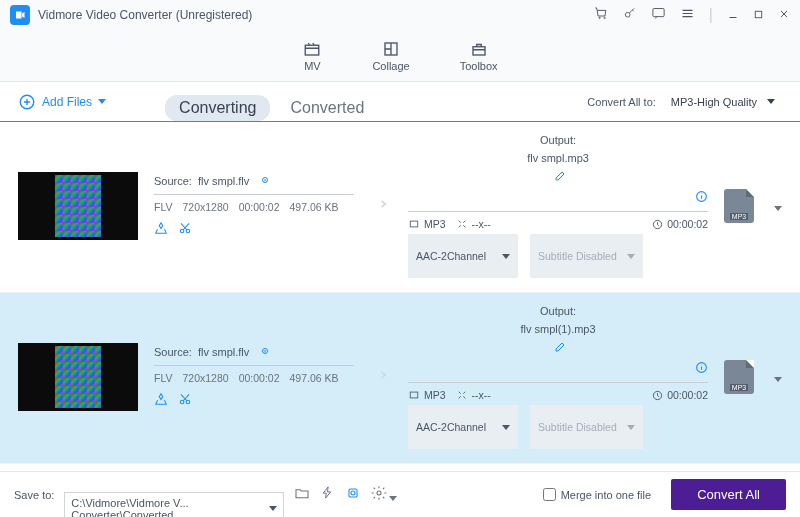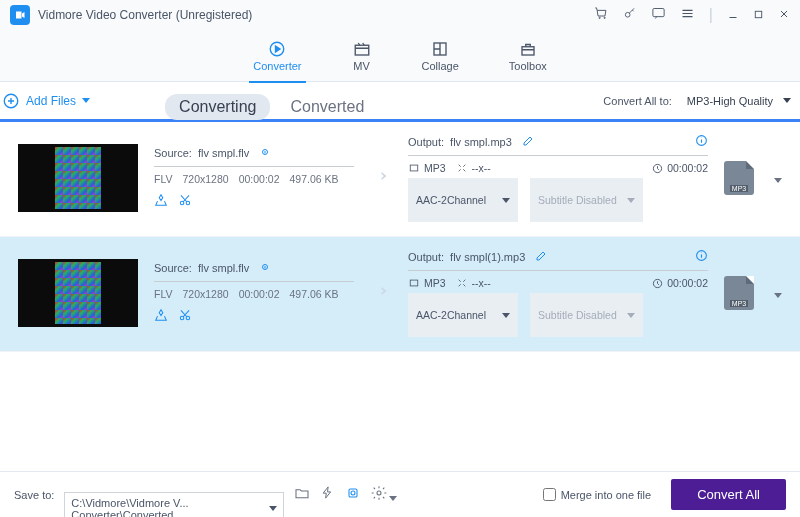--- a/index.html
+++ b/index.html
@@ -13,21 +13,21 @@
 .titlebar .sys span, .titlebar .sys svg { cursor: default; }
 
 
 .tabs { height: 52px; display: flex; align-items: center; justify-content: center; gap: 50px; background: #f8fafb; border-bottom: 1px solid #e2e8f0; }
 .tab { display: flex; flex-direction: column; align-items: center; gap: 2px; color: #4a5568; font-size: 11px; cursor: pointer; position: relative; padding: 4px 0; }
 .tab.active { color: #1f8ef1; }
 .tab.active::after { content: ""; position: absolute; bottom: -7px; left: -4px; right: -4px; height: 2px; background: #1f8ef1; }
 .tab svg { width: 20px; height: 18px; }
 
 
-.toolbar { height: 40px; display: flex; align-items: center; padding: 0 2px; border-bottom: 3px solid #3b82f6; }
+.toolbar { height: 40px; display: flex; align-items: center; padding: 0 18px; border-bottom: 1px solid #3b82f6; }
 .addfiles { display: flex; align-items: center; gap: 6px; color: #1f8ef1; font-size: 12px; cursor: pointer; }
 .addfiles svg { width: 18px; height: 18px; }
 .spacer { flex: 1; }
 .status-seg { display: flex; gap: 6px; align-items: center; margin-right: 30px; }
 .seg { font-size: 16px; color: #6b7280; padding: 4px 14px; border-radius: 12px; cursor: pointer; margin-top: 12px; }
 .seg.active { background: #e2e8f0; color: #374151; }
 .convert-all-to { font-size: 11px; color: #4a5568; margin-right: 8px; }
 .format-sel { display: flex; align-items: center; gap: 10px; font-size: 11px; color: #374151; border: 1px solid transparent; padding: 3px 6px; cursor: pointer; }
 
 
@@ -36,21 +36,21 @@
 .item.sel { background: #d4edf9; }
 .thumb { width: 120px; height: 68px; background: #0b0b0b; display: flex; align-items: center; justify-content: center; }
 .thumb-inner { width: 46px; height: 62px; background: linear-gradient(135deg,#c33,#3a6,#36c,#c3c); background-size: 8px 8px; filter: contrast(1.2); }
 .src { width: 200px; }
 .src .row { font-size: 11px; color: #4a5568; display: flex; align-items: center; gap: 6px; margin-bottom: 6px; }
 .src .underline { border-bottom: 1px solid #c8cdd4; padding-bottom: 6px; margin-bottom: 6px; }
 .src .meta { font-size: 10.5px; color: #6b7280; display: flex; gap: 10px; margin-bottom: 8px; }
 .src .tools { display: flex; gap: 10px; color: #1f8ef1; }
 .arrow { color: #cdd8e3; }
 .out { flex: 1; }
-.out .row { font-size: 11px; color: #4a5568; display: flex; align-items: center; gap: 6px; margin-bottom: 6px; }
+.out .row { font-size: 11px; color: #4a5568; display: flex; align-items: center; gap: 6px; margin-bottom: 6px; flex-direction: column; }
 .out .underline { border-bottom: 1px solid #c8cdd4; padding-bottom: 6px; margin-bottom: 6px; display: flex; align-items: center; }
 .out .opts { display: flex; gap: 10px; align-items: center; font-size: 10.5px; color: #4a5568; margin-bottom: 4px; }
 .out .opts .pill { display: flex; gap: 4px; align-items: center; }
 .out .sels { display: flex; gap: 12px; }
 .mini-select { background: #e9eef3; font-size: 10.5px; color: #4a5568; padding: 16px 8px; display: flex; align-items: center; gap: 10px; cursor: pointer; min-width: 110px; justify-content: space-between; }
 .mini-select.disabled { color: #a4adb9; }
 .fmt-badge { width: 30px; height: 34px; background: #7a8797; border-radius: 3px; position: relative; display: flex; align-items: flex-end; justify-content: center; }
 .fmt-badge::before { content: ""; position: absolute; top: 0; right: 0; border-top: 8px solid #fff; border-left: 8px solid #5d6b7b; }
 .fmt-badge .tag { font-size: 7px; background: #545f6d; color: #fff; padding: 0 2px; margin-bottom: 3px; }
 .item-dd { color: #6b7280; cursor: pointer; margin-left: 4px; }
@@ -101,27 +101,20 @@
     <span><svg width="11" height="11" viewBox="0 0 24 24" fill="none" stroke="currentColor" stroke-width="2">
           <rect x="5" y="5" width="14" height="14"></rect>
         </svg></span>
     <span><svg width="12" height="12" viewBox="0 0 24 24" stroke="currentColor" stroke-width="2">
           <path d="M6 6l12 12M18 6L6 18"></path>
         </svg></span>
   </div>
 </div>
 
 <div class="tabs">
-  <div class="tab active">
-    <svg viewBox="0 0 24 24" fill="none" stroke="currentColor" stroke-width="1.8">
-        <circle cx="12" cy="12" r="9"></circle>
-        <path d="M10 8l6 4-6 4z" fill="currentColor"></path>
-      </svg>
-    <span>Converter</span>
-  </div>
   <div class="tab">
     <svg viewBox="0 0 24 24" fill="none" stroke="currentColor" stroke-width="1.8">
         <rect x="3" y="7" width="18" height="13"></rect>
         <path d="M7 4l2 3M13 4l2 3M3 11h18"></path>
       </svg>
     <span>MV</span>
   </div>
   <div class="tab">
     <svg viewBox="0 0 24 24" fill="none" stroke="currentColor" stroke-width="1.8">
         <rect x="4" y="4" width="16" height="16"></rect>

